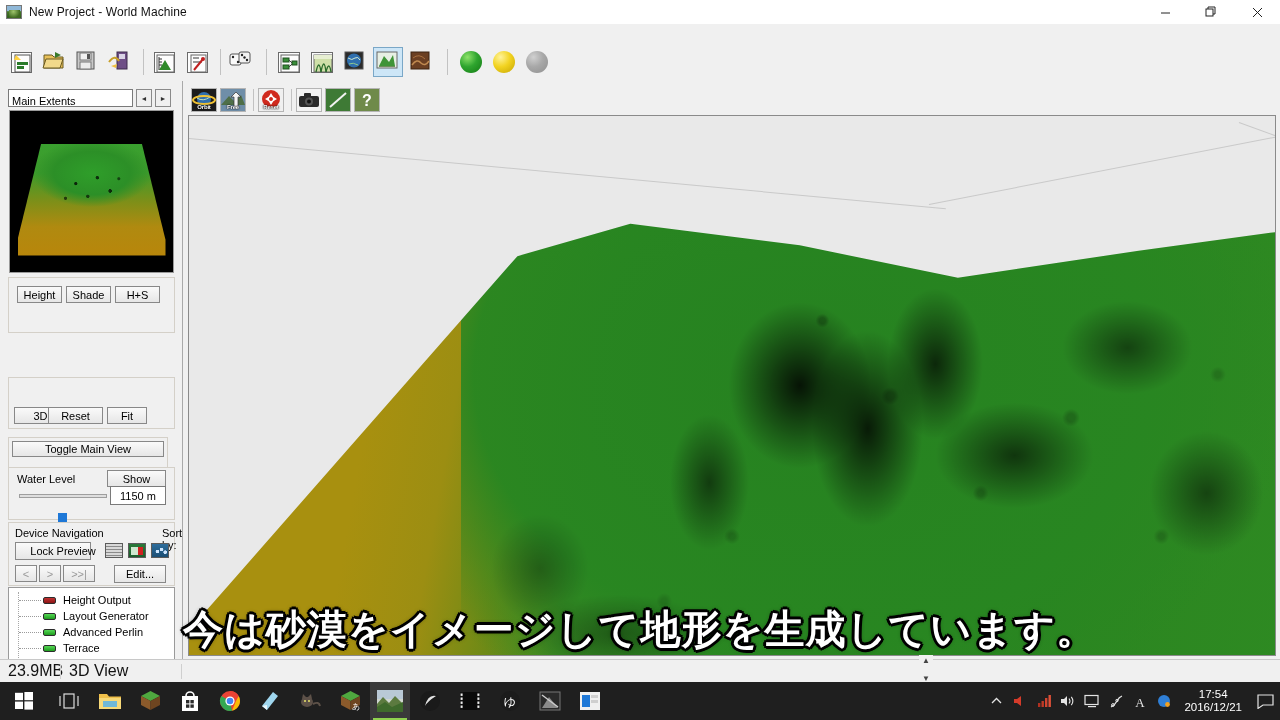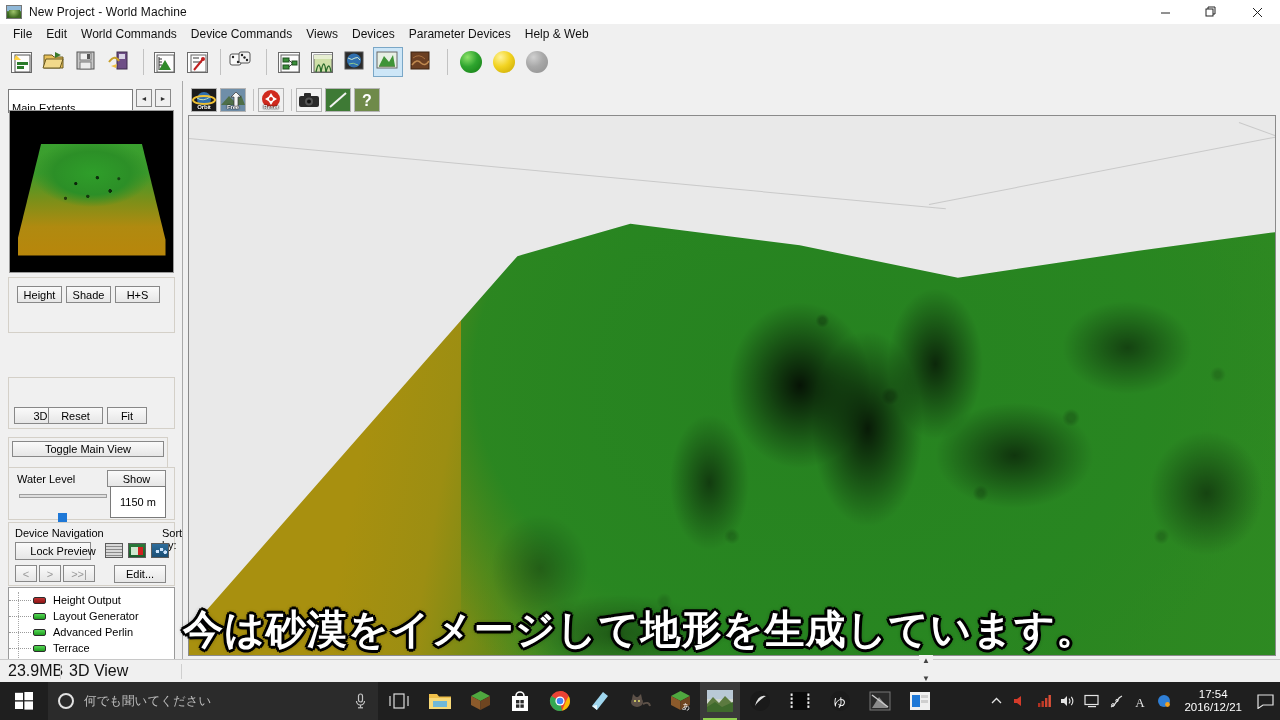--- a/index.html
+++ b/index.html
@@ -59,21 +59,21 @@
   .ball { border-radius:50%; }
   
   #leftpanel {
     position:absolute; left:0; top:81px; width:183px; height:578px;
     background:#f0f0f0; border-right:1px solid #a9a9a9;
   }
   .grp { position:absolute; background:#f0f0f0; border:1px solid #d4d0c8; }
   #extents-row { position:absolute; left:8px; top:8px; width:167px; height:18px; display:flex; }
   #extents-combo {
     width:125px; height:18px; background:#fff; border:1px solid #7a7a7a;
-    font-size:11px; padding:11px 3px; color:#000; line-height:15px;
+    font-size:11px; padding:4px 3px; color:#000; line-height:15px;
   }
   .arrbtn {
     width:16px; height:18px; margin-left:3px; background:#f0f0f0;
     border:1px solid #8a8a8a; display:flex; align-items:center; justify-content:center;
     font-size:7px; color:#333;
   }
   #preview-box {
     position:absolute; left:9px; top:29px; width:165px; height:163px;
     background:#000; border:1px solid #9a9a9a; overflow:hidden;
   }
@@ -112,37 +112,37 @@
               background:#fff; border:1px solid #9a9a9a; overflow:hidden; }
   #slider-track {
     position:absolute; left:10px; top:26px; width:88px; height:4px;
     background:#dedede; border:1px solid #9e9e9e;
   }
   #slider-thumb {
     position:absolute; left:38px; top:18px; width:9px; height:19px;
     background:#1e78d7;
   }
   #water-value {
-    position:absolute; right:8px; top:18px; width:56px; height:32px;
+    position:absolute; right:8px; top:18px; width:56px; height:19px;
     background:#fff; border:1px solid #7a7a7a; font-size:11px;
     display:flex; align-items:center; justify-content:center;
   }
   .lbl { font-size:11px; color:#000; }
   .sortico { width:18px; height:15px; border:1px solid #5b5b5b; }
   #sort1 { background:repeating-linear-gradient(#d8d8d8 0 2px,#8a8a8a 2px 3px); }
   #sort2 { background:linear-gradient(#2a7a3a,#1d5c2b); position:relative; }
   #sort2:after{ content:""; position:absolute; right:2px; top:3px; width:5px; height:8px; background:#d02020; }
   #sort2:before{ content:""; position:absolute; left:2px; top:3px; width:7px; height:8px; background:#cfe8cf; }
   #sort3 { background:linear-gradient(#2d6d9c,#1b4e74); position:relative; }
   #sort3:after{ content:""; position:absolute; left:3px; top:4px; width:12px; height:7px;
                 background:radial-gradient(circle at 20% 50%, #cfe6ff 0 1.6px, transparent 2px),
                            radial-gradient(circle at 55% 20%, #cfe6ff 0 1.6px, transparent 2px),
                            radial-gradient(circle at 85% 60%, #cfe6ff 0 1.6px, transparent 2px); }
   
-  .dev-row { height:16px; display:flex; align-items:center; padding-left:0; position:relative; }
+  .dev-row { height:16px; display:flex; align-items:center; padding-left:10px; position:relative; }
   .dev-dash { width:22px; border-top:1px dotted #9a9a9a; height:1px; margin-right:2px; }
   .dev-chip {
     width:13px; height:7px; border-radius:2px; margin-right:7px;
     border:1px solid #2c2c2c;
   }
   .dev-name { font-size:11px; color:#000; white-space:nowrap; }
   #dev-tree-line {
     position:absolute; left:9px; top:4px; width:1px; height:126px;
     border-left:1px dotted #a8a8a8;
   }
@@ -280,30 +280,20 @@
       </div>
       <div class="wbtn">
         <svg width="11" height="11" viewBox="0 0 11 11">
           <line x1="1" y1="1" x2="10" y2="10" stroke="#222" stroke-width="1"></line>
           <line x1="10" y1="1" x2="1" y2="10" stroke="#222" stroke-width="1"></line>
         </svg>
       </div>
     </div>
   </div>
 
-  <div id="menubar">
-    <div class="menu-item">File</div>
-    <div class="menu-item">Edit</div>
-    <div class="menu-item">World Commands</div>
-    <div class="menu-item">Device Commands</div>
-    <div class="menu-item">Views</div>
-    <div class="menu-item">Devices</div>
-    <div class="menu-item">Parameter Devices</div>
-    <div class="menu-item">Help &amp; Web</div>
-  </div>
 
   <div id="toolbar">
 
     <div class="tbtn">
       <span class="ico paper" style="width:21px;height:21px;">
         <svg width="21" height="21" viewBox="0 0 21 21">
           <rect x="3" y="2" width="15" height="17" fill="#fdfdfd" stroke="#555"></rect>
           <rect x="5" y="9" width="11" height="3" fill="#2a7a2a"></rect>
           <rect x="5" y="13" width="7" height="3" fill="#2a7a2a"></rect>
           <path d="M4 2 L9 7 L2 7 Z" fill="#ffd23f"></path>
@@ -653,32 +643,20 @@
 
   <div id="start-btn">
     <svg width="18" height="18" viewBox="0 0 18 18">
       <rect x="0" y="0.8" width="8" height="7.4" fill="#fff"></rect>
       <rect x="9.4" y="0" width="8.6" height="8.2" fill="#fff"></rect>
       <rect x="0" y="9.6" width="8" height="7.4" fill="#fff"></rect>
       <rect x="9.4" y="9.4" width="8.6" height="8.2" fill="#fff"></rect>
     </svg>
   </div>
 
-  <div id="cortana">
-    <div id="cortana-circle"></div>
-    <div id="cortana-text">何でも聞いてください</div>
-    <div id="mic-icon">
-      <svg width="11" height="16" viewBox="0 0 11 16">
-        <rect x="3.5" y="1" width="4" height="8" rx="2" fill="none" stroke="#c5c5c5" stroke-width="1.2"></rect>
-        <path d="M1.5 8 a4 4 0 0 0 8 0" fill="none" stroke="#c5c5c5" stroke-width="1.2"></path>
-        <line x1="5.5" y1="12" x2="5.5" y2="14.5" stroke="#c5c5c5" stroke-width="1.2"></line>
-        <line x1="3" y1="14.8" x2="8" y2="14.8" stroke="#c5c5c5" stroke-width="1.2"></line>
-      </svg>
-    </div>
-  </div>
 
   <div id="taskview">
     <svg width="20" height="16" viewBox="0 0 20 16">
       <rect x="5" y="1" width="10" height="14" fill="none" stroke="#ddd" stroke-width="1.2"></rect>
       <line x1="1" y1="3" x2="1" y2="13" stroke="#ddd" stroke-width="1.2"></line>
       <line x1="19" y1="3" x2="19" y2="13" stroke="#ddd" stroke-width="1.2"></line>
     </svg>
   </div>
 
   <div class="tbapp">

